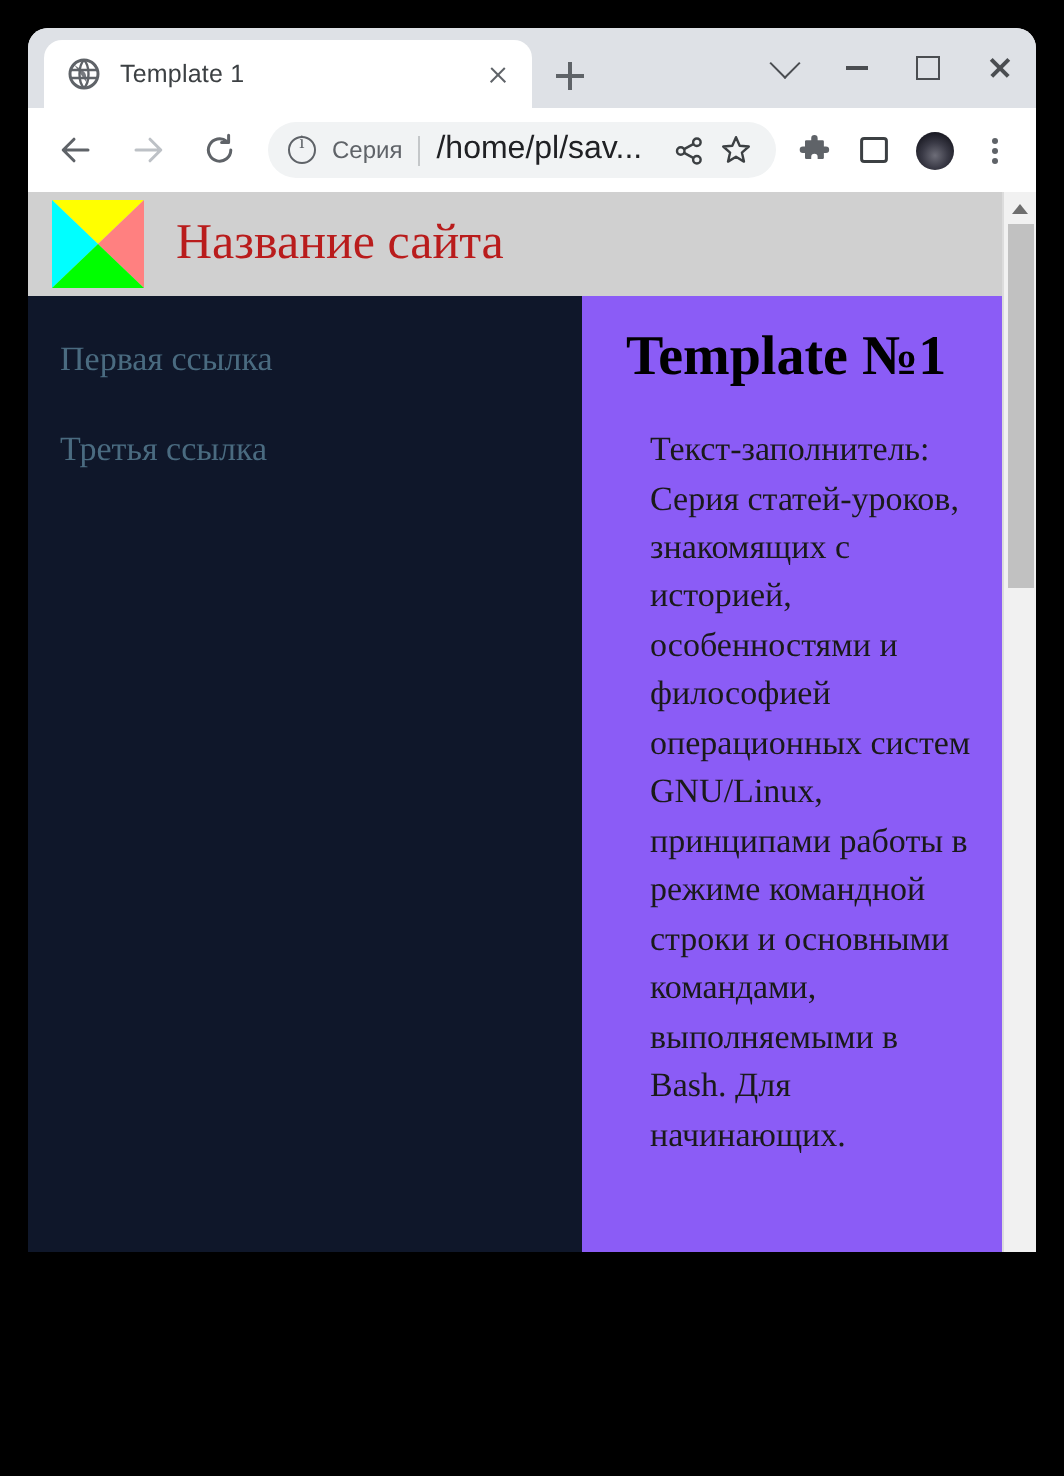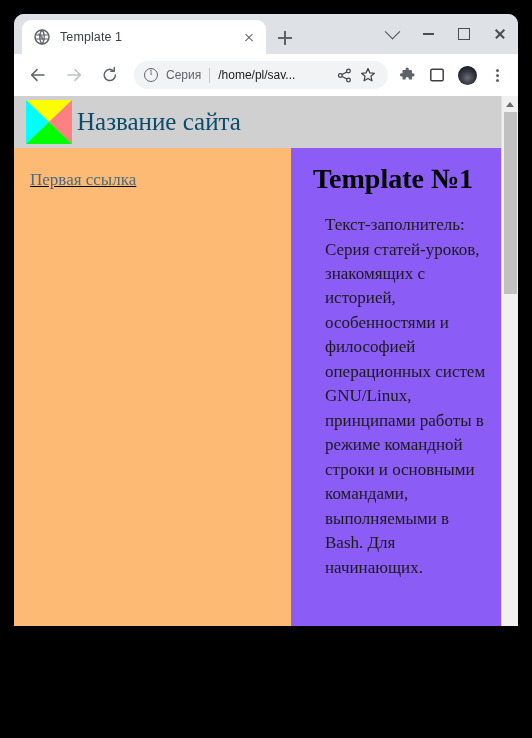--- a/index.html
+++ b/index.html
@@ -182,21 +182,21 @@
     white-space: nowrap;
   }
   .omni-sep {
     width: 1px;
     height: 15px;
     background: #c4c7c9;
     margin: 0 8px;
     flex: 0 0 1px;
   }
   .url-text {
-    font-size: 12px;
+    font-size: 16px;
     color: #202124;
     white-space: nowrap;
     overflow: hidden;
     flex: 1 1 auto;
   }
   .omni-action {
     flex: 0 0 20px;
     width: 20px; height: 20px;
     margin-left: 4px;
     display: flex; align-items: center; justify-content: center;
@@ -243,37 +243,36 @@
     padding-left: 12px;
     box-sizing: border-box;
   }
   .logo {
     width: 46px;
     height: 44px;
     flex: 0 0 46px;
     display: block;
   }
   .site-title {
-    margin-left: 5px;
+    margin-left: 16px;
     font-family: "Liberation Serif", serif;
     font-size: 25px;
-    color: #0c4a6e;
+    color: #b91c1c;
     white-space: nowrap;
   }
   .body-cols {
     display: flex;
     height: 566px;
   }
   .sidebar {
     width: 277px;
     flex: 0 0 277px;
-    background: #fdba74;
+    background: #0f172a;
     padding: 22px 0 0 16px;
     box-sizing: border-box;
-    text-decoration: underline;
   }
   .nav-link {
     display: block;
     font-family: "Liberation Serif", serif;
     font-size: 17px;
     color: #4a6b80;
     margin-bottom: 25px;
     text-decoration: none;
     white-space: nowrap;
   }
@@ -456,20 +455,21 @@
           <polygon points="100,0 100,100 50,50" fill="#ff8080"></polygon>
           <polygon points="0,100 50,50 100,100" fill="#00ff00"></polygon>
         </svg>
         <span class="site-title">Название сайта</span>
       </div>
 
       <div class="body-cols">
 
         <nav class="sidebar">
           <a class="nav-link" href="#">Первая ссылка</a>
+          <a class="nav-link" href="#">Третья ссылка</a>
         </nav>
 
         <main class="content">
           <h1 class="content-title">Template №1</h1>
           <p class="content-para">Текст-заполнитель: Серия статей-уроков, знакомящих с историей, особенностями и философией операционных систем GNU/Linux, принципами работы в режиме командной строки и основными командами, выполняемыми в Bash. Для начинающих.</p>
         </main>
 
       </div>
     </div>
 

